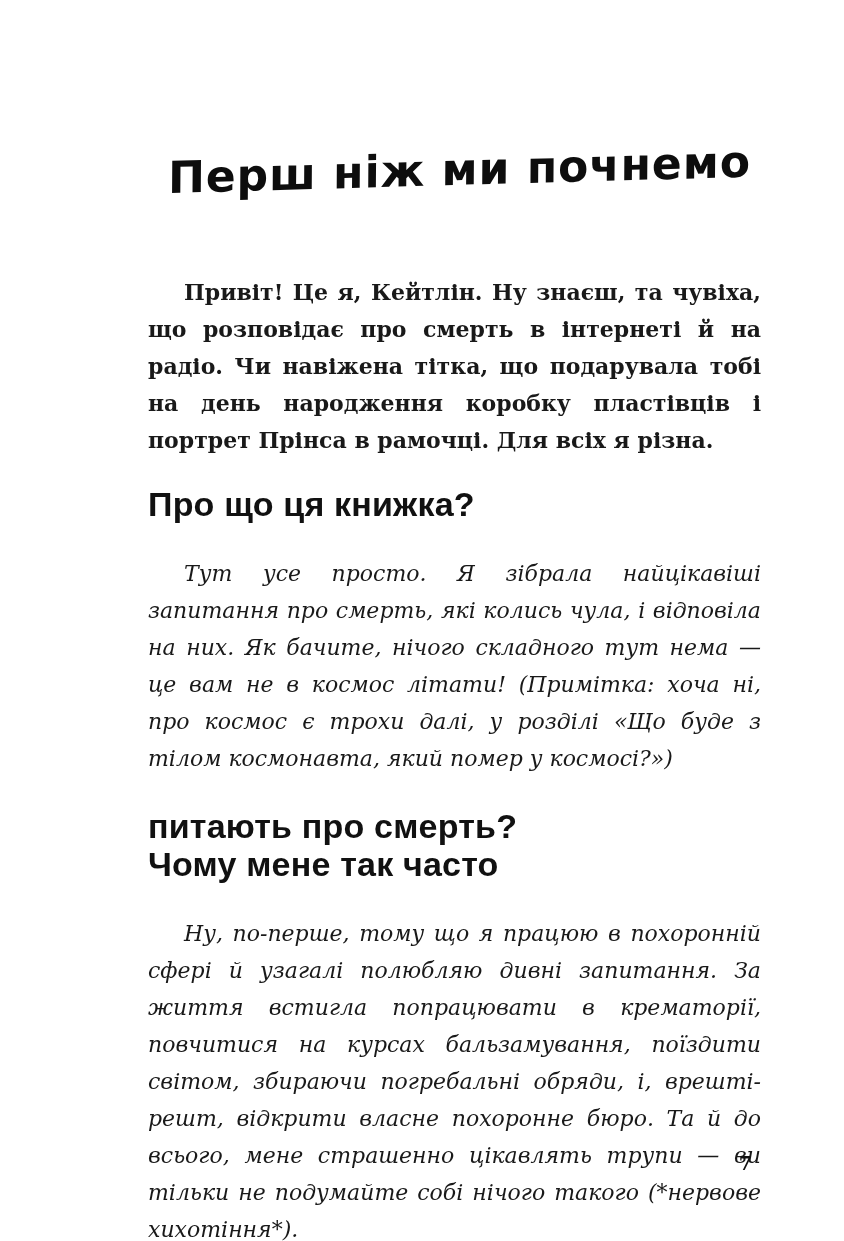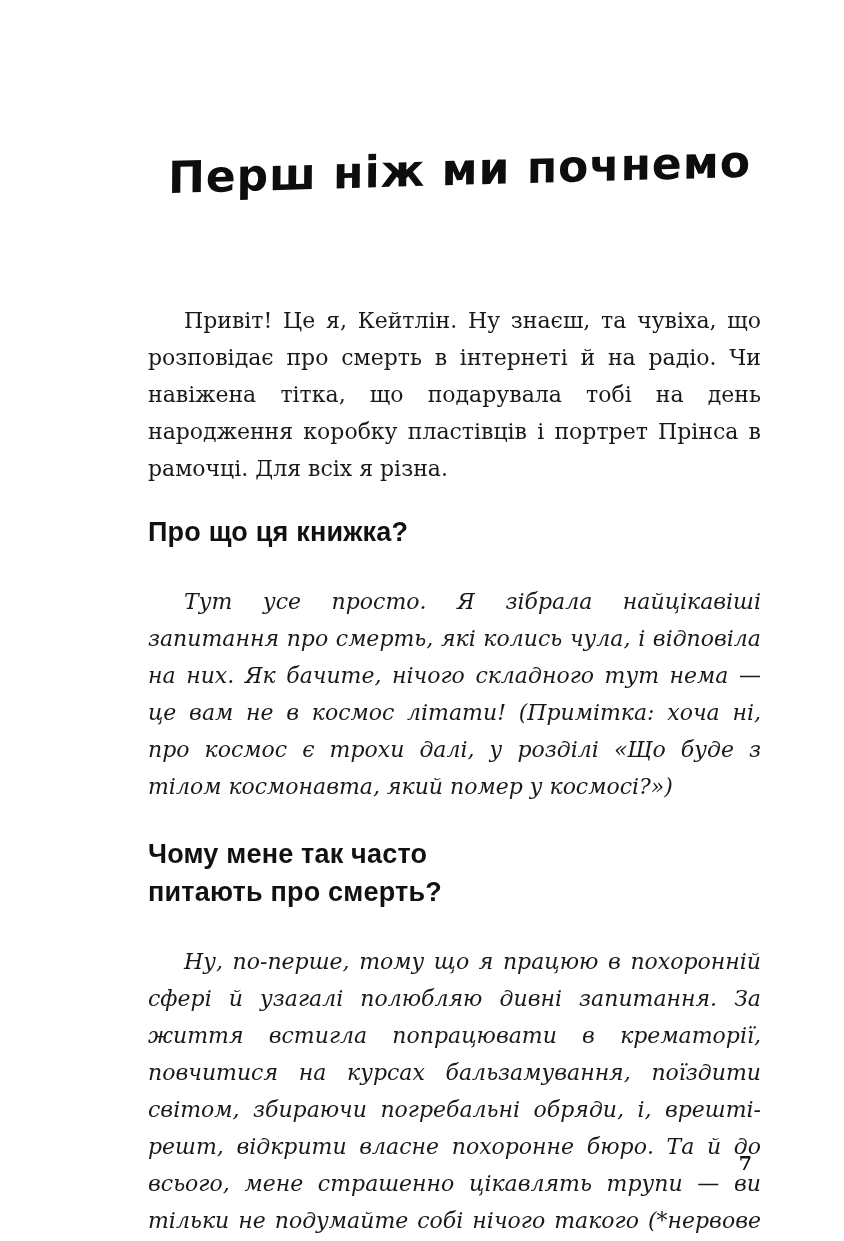--- a/index.html
+++ b/index.html
@@ -35,27 +35,27 @@
       white-space: nowrap;
     }
     .para {
       margin: 0;
       font-size: 22px;
       line-height: 37px;
       text-align: justify;
       text-indent: 36px;
       color: #191919;
     }
-    .para.first { margin-top: 96px; }
+    .para.first { margin-top: 68px; font-weight: bold; }
     .para.after-heading { margin-top: 32px; font-style: italic; }
     .subheading {
       margin: 0;
       font-family: "Liberation Sans", sans-serif;
       font-weight: 600;
-      font-size: 27px;
+      font-size: 34px;
       line-height: 38px;
       color: #111111;
       letter-spacing: 0.2px;
     }
     .subheading.h-a { margin-top: 26px; }
     .subheading.h-b { margin-top: 30px; }
     .subheading .line { display: block; }
     .page-number {
       position: absolute;
       top: 1152px;
@@ -74,22 +74,22 @@
 
     <h1 class="chapter-title">Перш ніж ми почнемо</h1>
 
     <p class="para first">Привіт! Це я, Кейтлін. Ну знаєш, та чувіха, що розповідає про смерть в інтернеті й на радіо. Чи навіжена тітка, що подарувала тобі на день народження коробку пластівців і портрет Прінса в рамочці. Для всіх я різна.</p>
 
     <h2 class="subheading h-a">Про що ця книжка?</h2>
 
     <p class="para after-heading">Тут усе просто. Я зібрала найцікавіші запитання про смерть, які колись чула, і відповіла на них. Як бачите, нічого складного тут нема — це вам не в космос літати! (Примітка: хоча ні, про космос є трохи далі, у розділі «Що буде з тілом космонавта, який помер у космосі?»)</p>
 
     <h2 class="subheading h-b">
+      <span class="line">питають про смерть?</span>
       <span class="line">Чому мене так часто</span>
-      <span class="line">питають про смерть?</span>
     </h2>
 
     <p class="para after-heading">Ну, по-перше, тому що я працюю в похоронній сфері й узагалі полюбляю дивні запитання. За життя встигла попрацювати в крематорії, повчитися на курсах бальзамування, поїздити світом, збираючи погребальні обряди, і, врешті-решт, відкрити власне похоронне бюро. Та й до всього, мене страшенно цікавлять трупи — ви тільки не подумайте собі нічого такого (*нервове хихотіння*).</p>
 
   </div>
 
   <div class="page-number">7</div>
 </div>
 
 </body></html>

